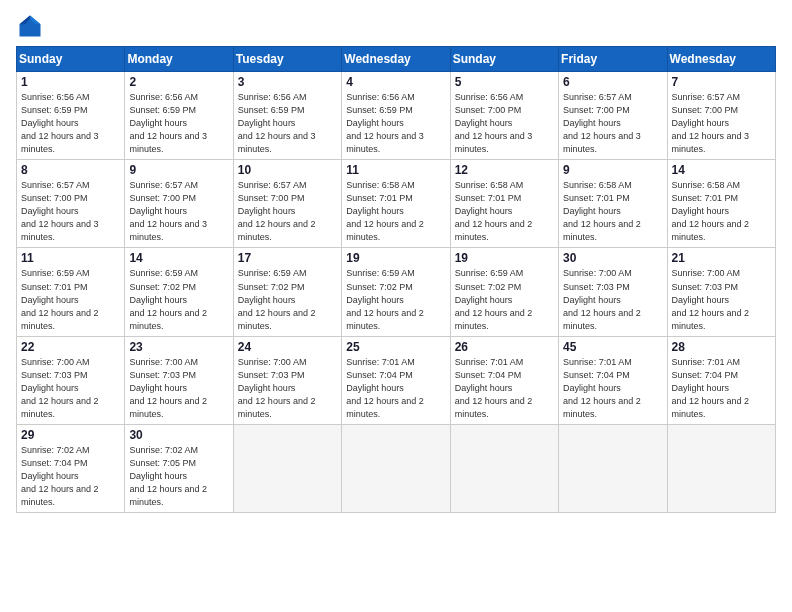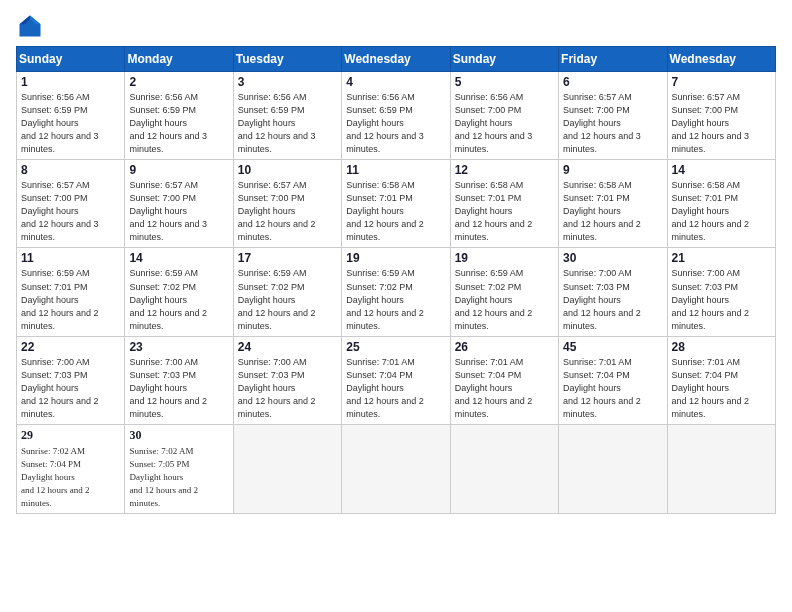--- a/index.html
+++ b/index.html
@@ -86,21 +86,20 @@
       display: block;
       margin-bottom: 2px;
     }
     .day-info {
       font-size: 9px;
       line-height: 1.45;
       color: #333;
     }
     .last-row td {
       height: 72px;
-      font-family: Liberation Serif, serif;
     }
   </style>
 </head>
 <body>
 
 <div class="page">
   <div class="header">
     <div class="logo">
       <svg class="logo-icon" viewBox="0 0 32 32" xmlns="http://www.w3.org/2000/svg">
         <polygon points="16,4 28,14 28,28 4,28 4,14" fill="#1565c0"></polygon>

